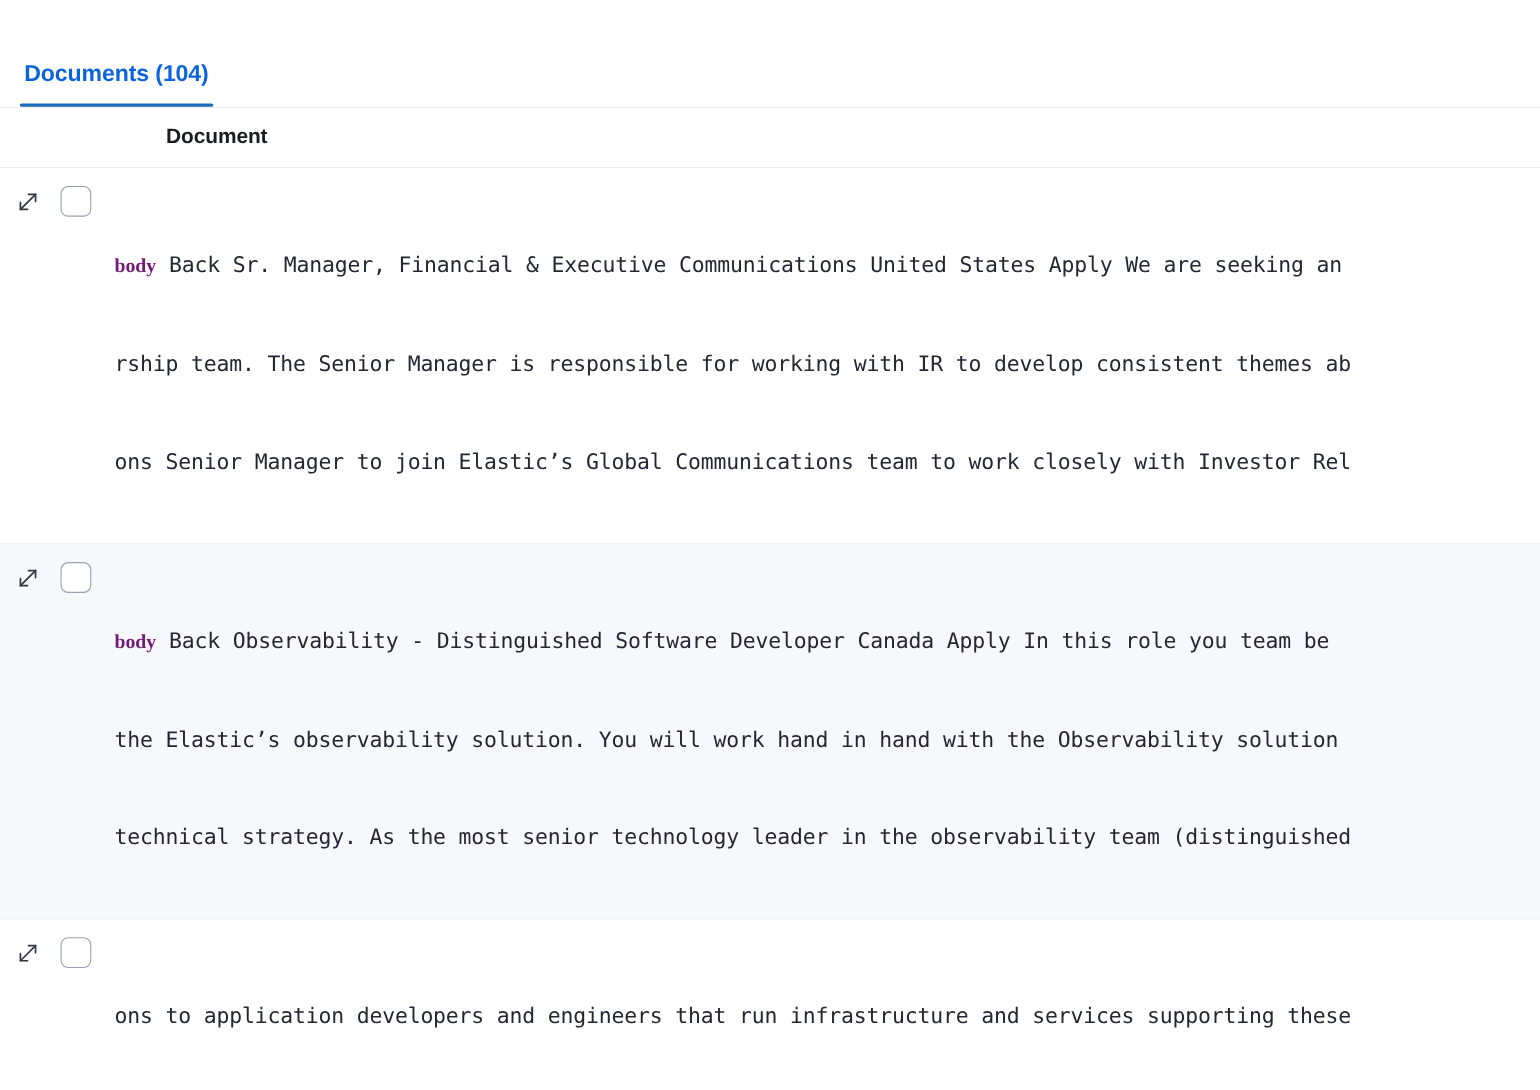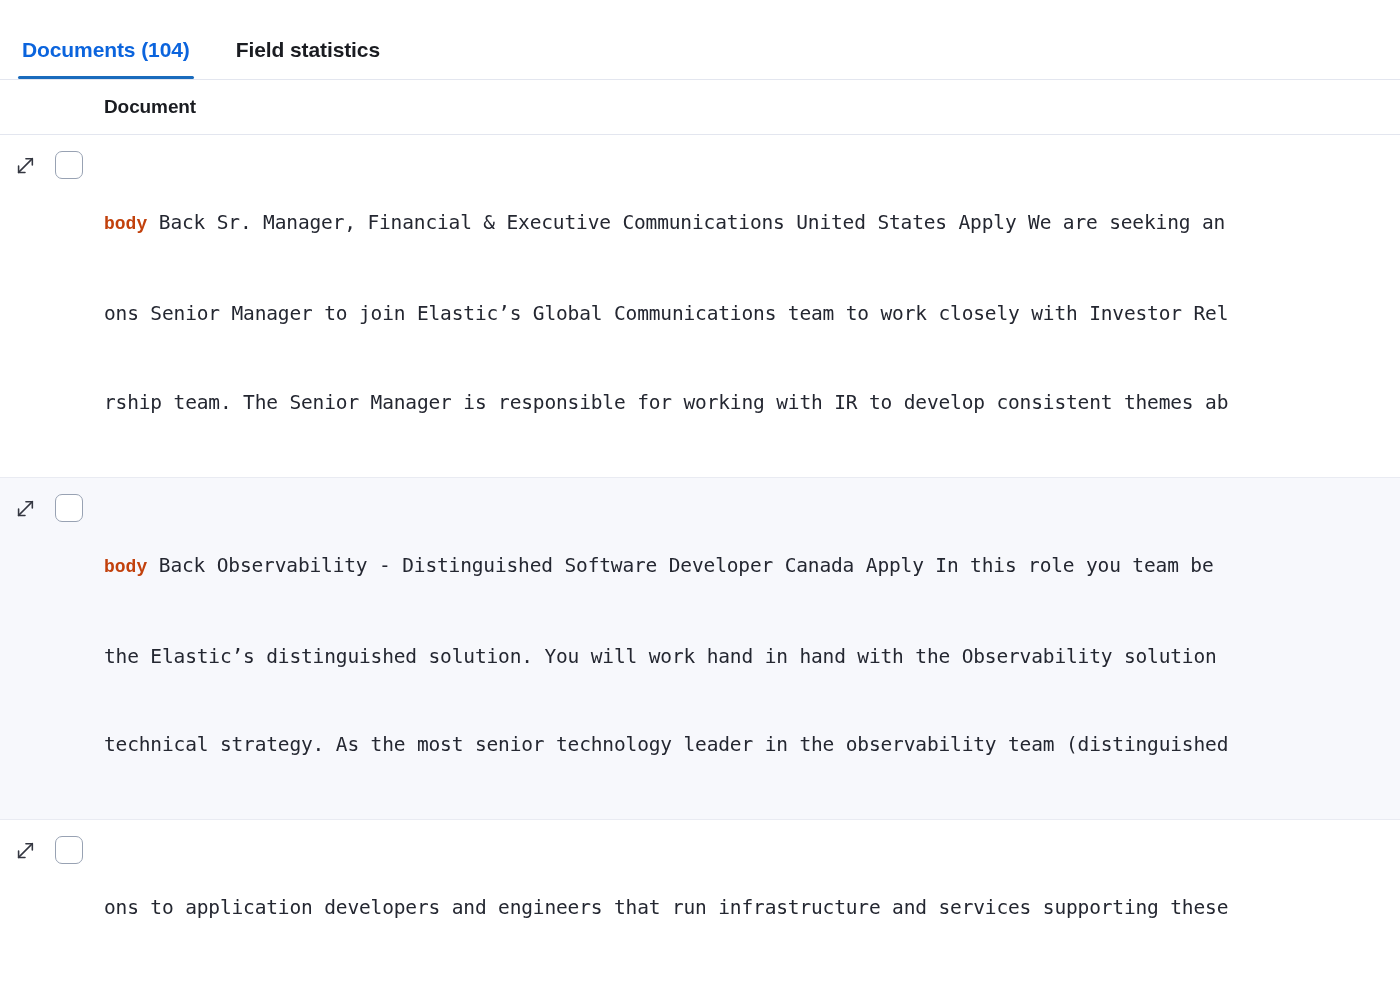--- a/index.html
+++ b/index.html
@@ -21,21 +21,21 @@
     height: 991px;
     position: relative;
     overflow: hidden;
     background: #ffffff;
   }
 
   
   .tabbar {
     display: flex;
     align-items: flex-end;
-    height: 80px;
+    height: 98px;
     padding: 0 0 0 18px;
     border-bottom: 1px solid #e3e6ef;
     background: #ffffff;
   }
   .tab {
     position: relative;
     height: 58px;
     display: flex;
     align-items: center;
     font-size: 21px;
@@ -63,20 +63,21 @@
   
   .table {
     width: 1400px;
   }
   .thead {
     display: flex;
     align-items: center;
     height: 55px;
     border-bottom: 1px solid #e3e6ef;
     background: #ffffff;
+    padding-left: 47px;
   }
   .th-gutter { width: 104px; flex: 0 0 104px; }
   .th-doc {
     font-size: 19px;
     font-weight: 700;
     color: #1a1c21;
     letter-spacing: -0.1px;
   }
 
   .rows {
@@ -135,39 +136,36 @@
     line-height: 29.6px;
     color: #242731;
     white-space: pre;
     letter-spacing: -0.15px;
   }
   .doc-line {
     white-space: pre;
     overflow: hidden;
   }
   .field-name {
-    font-family: Liberation Mono, monospace;
+    font-family: Liberation Serif, serif;
     font-weight: 700;
     font-size: 18px;
-    color: #c2410c;
+    color: #701a75;
     letter-spacing: 0;
   }
 </style>
 </head>
 <body>
 
 <div class="app">
 
   <div class="tabbar">
     <div class="tab selected">
       <span>Documents (104)</span>
       <span class="tab-underline"></span>
-    </div>
-    <div class="tab plain">
-      <span>Field statistics</span>
     </div>
   </div>
 
   <div class="table">
 
     <div class="thead">
       <div class="th-gutter"></div>
       <div class="th-doc">Document</div>
     </div>
 
@@ -180,41 +178,41 @@
             <polyline points="13,4 20,4 20,11"></polyline>
             <polyline points="12,19 5,19 5,12"></polyline>
           </svg>
         </div>
         <div class="cell-check">
           <div class="checkbox"></div>
         </div>
         <div class="cell-doc">
           <div class="doc-lines">
             <div class="doc-line"><span class="field-name">body</span> <span>Back Sr. Manager, Financial &amp; Executive Communications United States Apply We are seeking an</span></div>
+            <div class="doc-line"><span>rship team. The Senior Manager is responsible for working with IR to develop consistent themes ab</span></div>
             <div class="doc-line"><span>ons Senior Manager to join Elastic’s Global Communications team to work closely with Investor Rel</span></div>
-            <div class="doc-line"><span>rship team. The Senior Manager is responsible for working with IR to develop consistent themes ab</span></div>
           </div>
         </div>
       </div>
 
       <div class="row alt">
         <div class="cell-expand">
           <svg class="expand-icon" viewBox="0 0 24 24" fill="none" stroke="#343741" stroke-width="1.7" stroke-linecap="round" stroke-linejoin="round">
             <line x1="20" y1="4" x2="5" y2="19"></line>
             <polyline points="13,4 20,4 20,11"></polyline>
             <polyline points="12,19 5,19 5,12"></polyline>
           </svg>
         </div>
         <div class="cell-check">
           <div class="checkbox"></div>
         </div>
         <div class="cell-doc">
           <div class="doc-lines">
             <div class="doc-line"><span class="field-name">body</span> <span>Back Observability - Distinguished Software Developer Canada Apply In this role you team be</span></div>
-            <div class="doc-line"><span>the Elastic’s distinguished solution. You will work hand in hand with the Observability solution</span></div>
+            <div class="doc-line"><span>the Elastic’s observability solution. You will work hand in hand with the Observability solution</span></div>
             <div class="doc-line"><span>technical strategy. As the most senior technology leader in the observability team (distinguished</span></div>
           </div>
         </div>
       </div>
 
       <div class="row">
         <div class="cell-expand">
           <svg class="expand-icon" viewBox="0 0 24 24" fill="none" stroke="#343741" stroke-width="1.7" stroke-linecap="round" stroke-linejoin="round">
             <line x1="20" y1="4" x2="5" y2="19"></line>
             <polyline points="13,4 20,4 20,11"></polyline>

